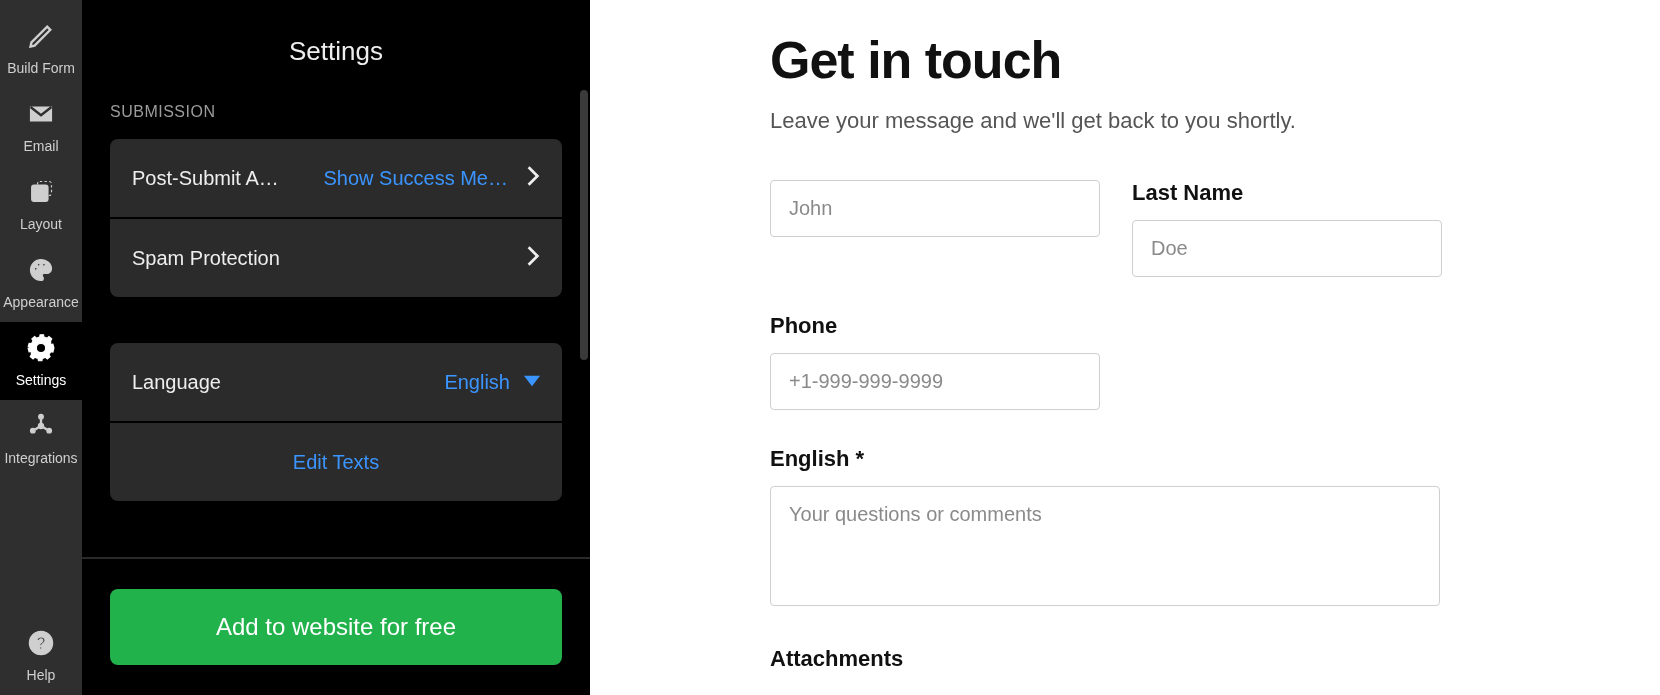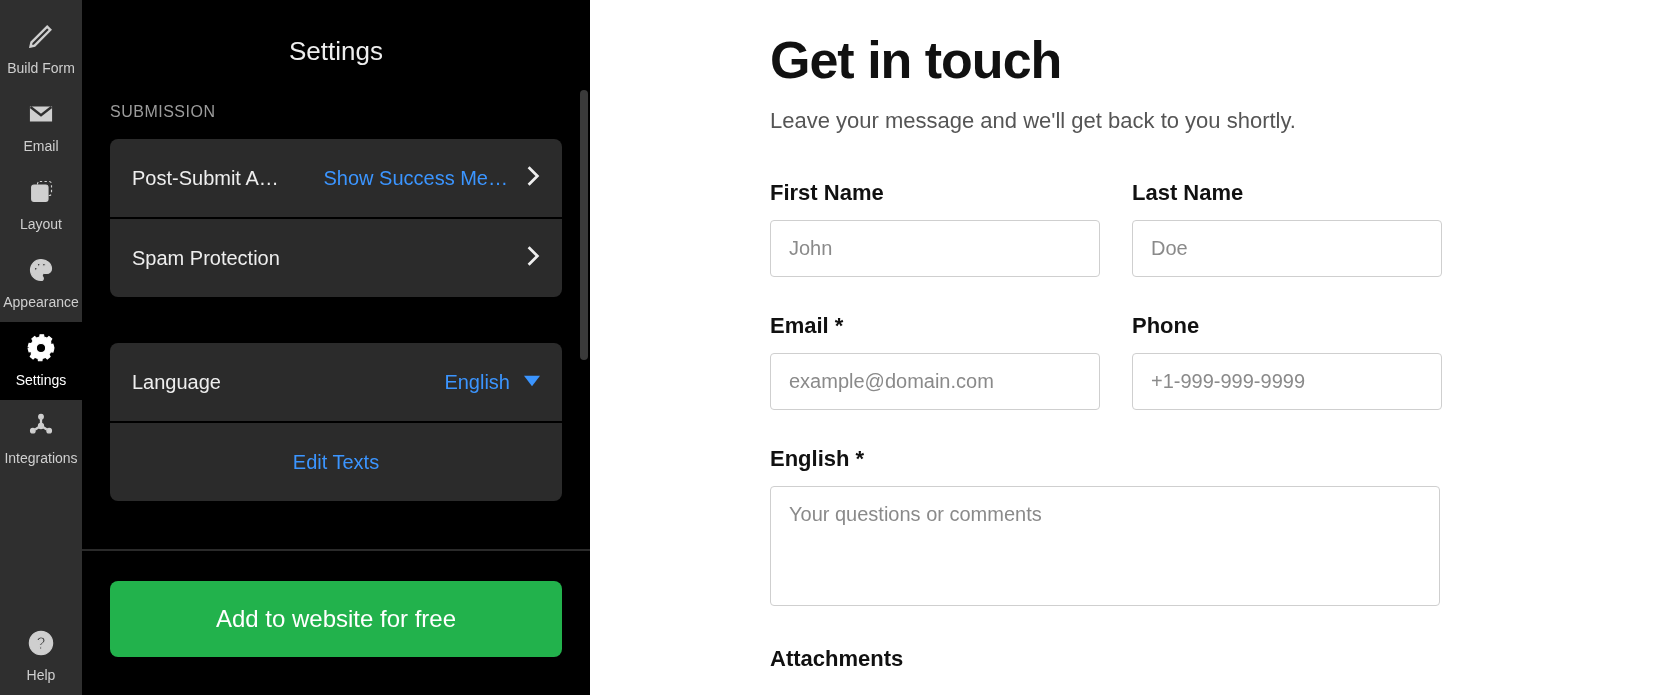--- a/index.html
+++ b/index.html
@@ -68,21 +68,21 @@
 .row-value { font-size: 20px; color: #3b95ff; max-width: 190px; white-space: nowrap; overflow: hidden; text-overflow: ellipsis; text-align: right; }
 .row-chevron { margin-left: 18px; color: #eee; }
 .row-chevron svg { width: 14px; height: 22px; stroke: currentColor; fill: none; stroke-width: 2.5; }
 .row-caret { margin-left: 14px; }
 .row-caret svg{width:16px;height:12px;fill:#3b95ff;}
 .row-center { justify-content:center; }
 .row-center .row-link { font-size:20px; color:#3b95ff; }
 
 .panel-footer{
   border-top:2px solid #2a2a2a;
-  padding:30px 28px 38px;
+  padding:30px 28px 30px;
 }
 .cta{
   width:100%; height:76px; border-radius:8px; border:none;
   background:#22b24c; color:#fff; font-size:24px; font-weight:500;
   cursor:pointer;
 }
 
 
 .fake-scroll{
   position:absolute; right:2px; top:90px; width:8px; height:270px;
@@ -223,32 +223,27 @@
       <button class="cta">Add to website for free</button>
     </div>
   </div>
 
   <div class="preview">
     <div class="form-title">Get in touch</div>
     <div class="form-desc">Leave your message and we'll get back to you shortly.</div>
 
     <div class="field-grid">
       <div>
-        <label class="field-label">First Name</label>
         <input class="text-input" placeholder="John" style="">
       </div>
       <div>
         <label class="field-label">Last Name</label>
         <input class="text-input" placeholder="Doe" style="">
       </div>
       <div>
-        <label class="field-label">Email *</label>
-        <input class="text-input" placeholder="example@domain.com" style="">
-      </div>
-      <div>
         <label class="field-label">Phone</label>
         <input class="text-input" placeholder="+1-999-999-9999" style="">
       </div>
       <div class="full-row">
         <label class="field-label">English *</label>
         <textarea class="textarea" placeholder="Your questions or comments" style=""></textarea>
       </div>
       <div class="full-row">
         <label class="field-label">Attachments</label>
       </div>

